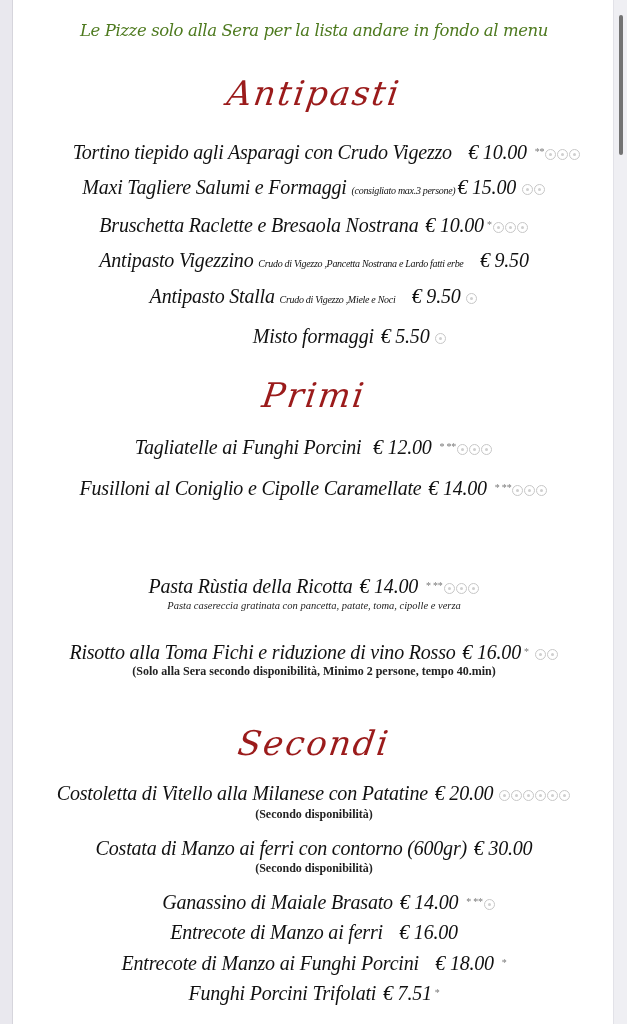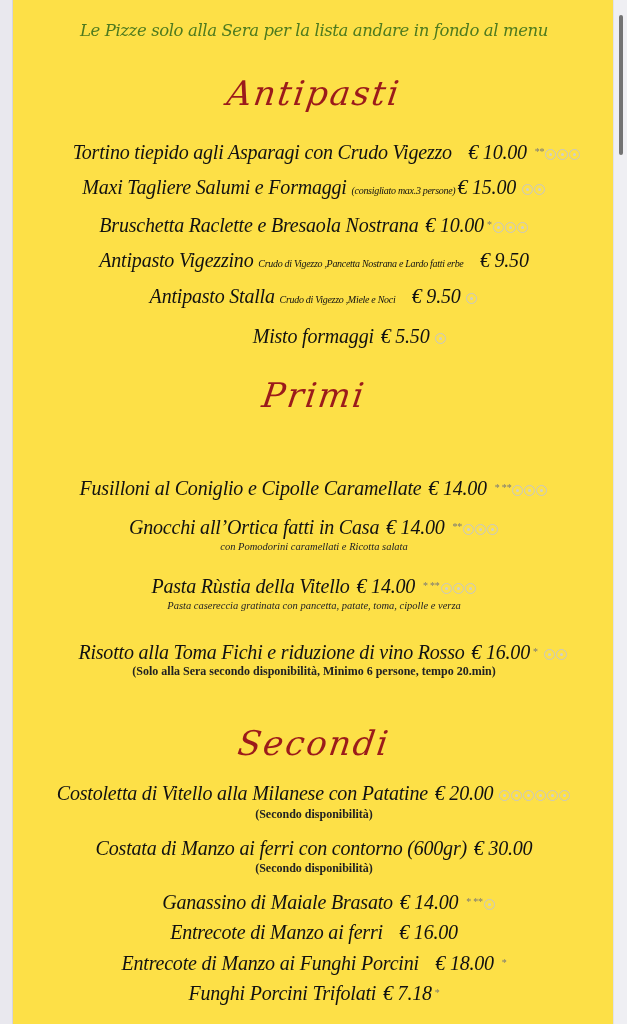--- a/index.html
+++ b/index.html
@@ -4,21 +4,21 @@
   <style>
     html, body { margin: 0; padding: 0; }
     body {
       width: 627px; height: 1024px; overflow: hidden;
       background: #e9e8ee;
       position: relative;
       font-family: "DejaVu Serif", serif;
     }
     .page {
       position: absolute; left: 12px; top: 0; width: 602px; height: 1024px;
-      background: #fde047;
+      background: #ffffff;
       border-left: 1px solid #d6d5dc;
     }
     .scrollbar-track {
       position: absolute; right: 0; top: 0; width: 13px; height: 1024px;
       background: #efeff3;
       border-left: 1px solid #e2e2e8;
     }
     .scrollbar-thumb {
       position: absolute; right: 4px; top: 15px; width: 4px; height: 140px;
       background: #737373; border-radius: 2px;
@@ -107,46 +107,45 @@
   </div>
 
   <div class="line dish" style="top:325px;margin-left:36px;">
     <span>Misto formaggi</span>
     <span class="price">€ 5.50</span>
     <span class="icons"><span class="ico"></span></span>
   </div>
 
   <div class="line section-title" style="top:375px;">Primi</div>
 
+  <div class="line dish" style="top:436px;">
+    <span>Tagliatelle ai Funghi Porcini</span>&nbsp;
+    <span class="price">€ 12.00</span>
+    <span class="marks">* **</span><span class="icons"><span class="ico"></span><span class="ico"></span><span class="ico"></span></span>
+  </div>
 
   <div class="line dish" style="top:477px;">
     <span>Fusilloni  al Coniglio e Cipolle Caramellate</span>
     <span class="price">€ 14.00</span>
     <span class="marks">* **</span><span class="icons"><span class="ico"></span><span class="ico"></span><span class="ico"></span></span>
   </div>
 
-  <div class="line dish" style="top:516px;">
-    <span>Gnocchi all’Ortica fatti in Casa</span>
-    <span class="price">€ 14.00</span>
-    <span class="marks">**</span><span class="icons"><span class="ico"></span><span class="ico"></span><span class="ico"></span></span>
-  </div>
-  <div class="line subnote-italic" style="top:541px;">con Pomodorini caramellati e Ricotta salata</div>
 
   <div class="line dish" style="top:575px;">
-    <span>Pasta Rùstia della Vitello</span>
+    <span>Pasta Rùstia della Ricotta</span>
     <span class="price">€ 14.00</span>
     <span class="marks">* **</span><span class="icons"><span class="ico"></span><span class="ico"></span><span class="ico"></span></span>
   </div>
   <div class="line subnote-italic" style="top:600px;">Pasta casereccia gratinata con pancetta, patate, toma, cipolle e verza</div>
 
-  <div class="line dish" style="top:641px;margin-left:9px;">
+  <div class="line dish" style="top:641px;">
     <span>Risotto alla Toma  Fichi e riduzione di vino Rosso</span>
     <span class="price">€ 16.00</span><span class="marks">*</span>&nbsp;<span class="icons"><span class="ico"></span><span class="ico"></span></span>
   </div>
-  <div class="line subnote-bold" style="top:664px;">(Solo alla Sera secondo disponibilità, Minimo 6 persone, tempo 20.min)</div>
+  <div class="line subnote-bold" style="top:664px;">(Solo alla Sera secondo disponibilità, Minimo 2 persone, tempo 40.min)</div>
 
   <div class="line section-title" style="top:723px;">Secondi</div>
 
   <div class="line dish" style="top:782px;">
     <span>Costoletta di Vitello alla Milanese con Patatine</span>
     <span class="price">€ 20.00</span>
     <span class="icons"><span class="ico"></span><span class="ico"></span><span class="ico"></span><span class="ico"></span><span class="ico"></span><span class="ico"></span></span>
   </div>
   <div class="line subnote-bold" style="top:807px;">(Secondo disponibilità)</div>
 
@@ -168,20 +167,20 @@
   </div>
 
   <div class="line dish" style="top:952px;">
     <span>Entrecote di Manzo ai Funghi Porcini</span>&nbsp;&nbsp;
     <span class="price">€ 18.00</span>
     <span class="marks">*</span>
   </div>
 
   <div class="line dish" style="top:982px;">
     <span>Funghi Porcini Trifolati</span>
-    <span class="price">€ 7.18</span><span class="marks">*</span>
+    <span class="price">€ 7.51</span><span class="marks">*</span>
   </div>
 
 </div>
 
 <div class="scrollbar-track">
   <div class="scrollbar-thumb"></div>
 </div>
 
 </body></html>

